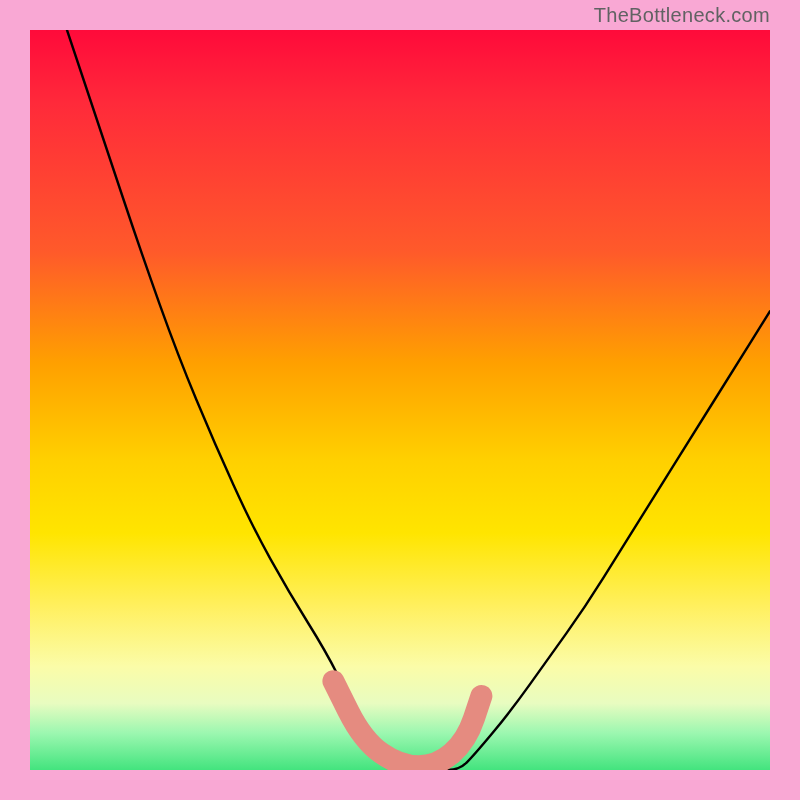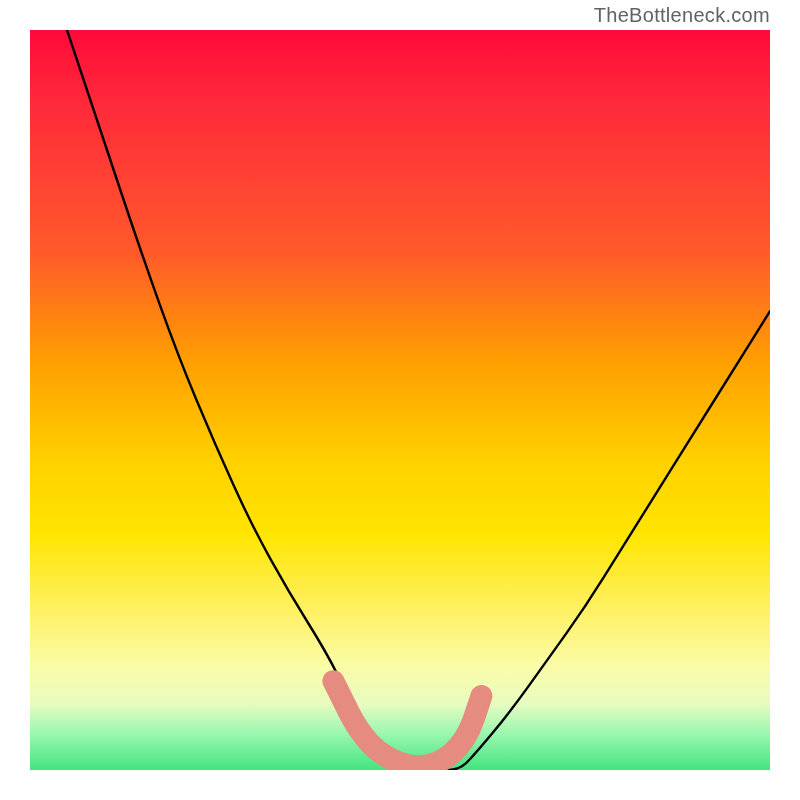--- a/index.html
+++ b/index.html
@@ -7,21 +7,21 @@
     padding: 0;
     width: 800px;
     height: 800px;
     background: #000;
     font-family: Arial, Helvetica, sans-serif;
     overflow: hidden;
   }
   .frame {
     position: absolute;
     inset: 0;
-    background: #ffffff;
+    background: #f9a8d4;
   }
   .plot-area {
     position: absolute;
     left: 30px;
     top: 30px;
     width: 740px;
     height: 740px;
     
     background: linear-gradient(
       to bottom,

